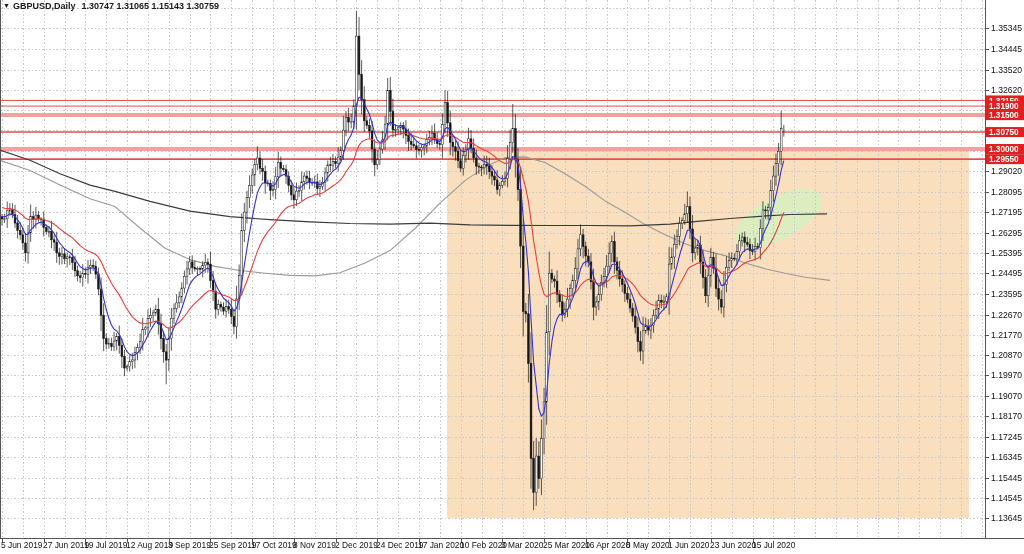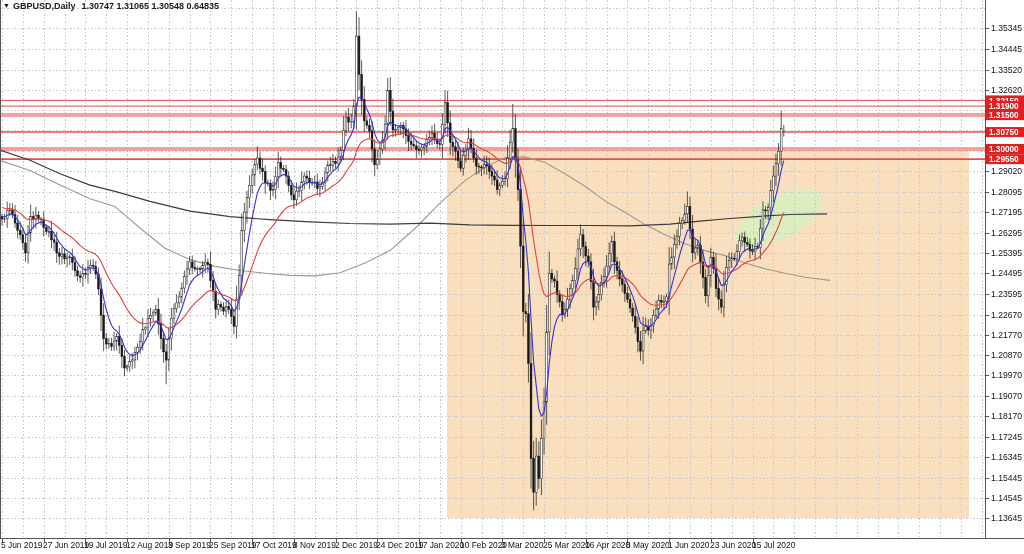--- a/index.html
+++ b/index.html
@@ -815,15 +815,15 @@
         <text x="989" y="118.32010000000021" fill="#ffffff" class="taglab">1.31500</text>
         <rect x="986" y="127.05509999999987" width="38" height="10" fill="#e02020"></rect>
         <text x="989" y="135.25509999999986" fill="#ffffff" class="taglab">1.30750</text>
         <rect x="986" y="143.9901" width="38" height="10" fill="#e02020"></rect>
         <text x="989" y="152.1901" fill="#ffffff" class="taglab">1.30000</text>
         <rect x="986" y="154.1510999999999" width="38" height="10" fill="#e02020"></rect>
         <text x="989" y="162.3510999999999" fill="#ffffff" class="taglab">1.29550</text>
       </g>
     </svg>
   <div id="chart-title">
-    <span class="tri">▼</span><span>GBPUSD,Daily</span><span class="ohlc">1.30747 1.31065 1.30548 0.64835</span>
+    <span class="tri">▼</span><span>GBPUSD,Daily</span><span class="ohlc">1.30747 1.31065 1.15143 1.30759</span>
   </div>
 </div>
 
 </body></html>

